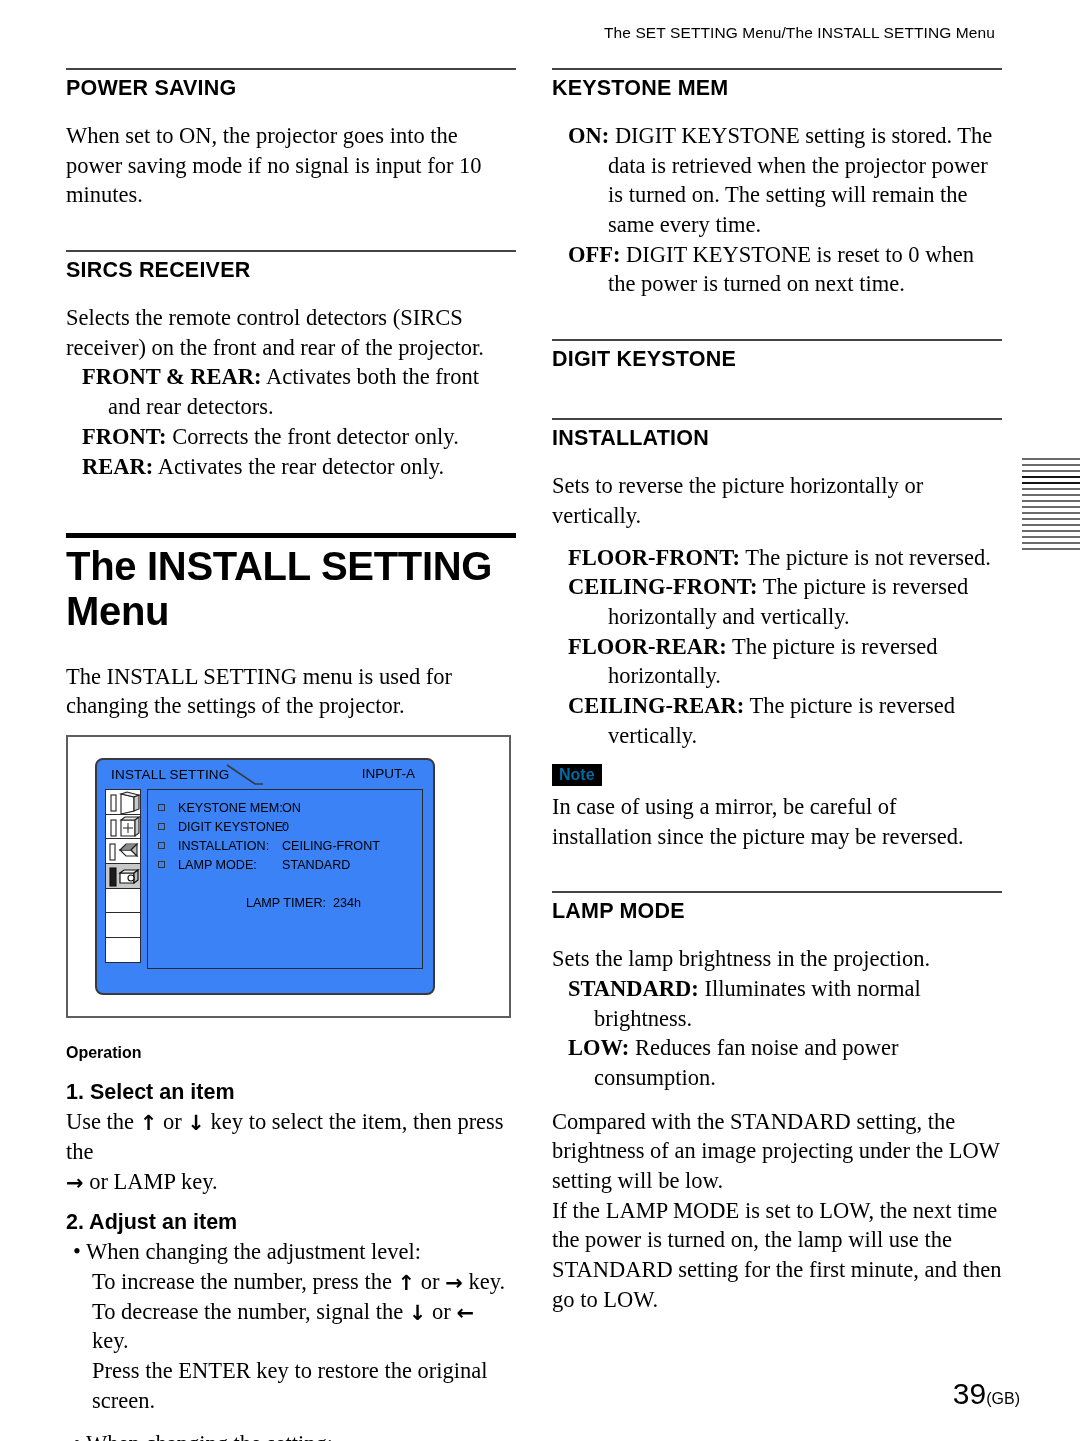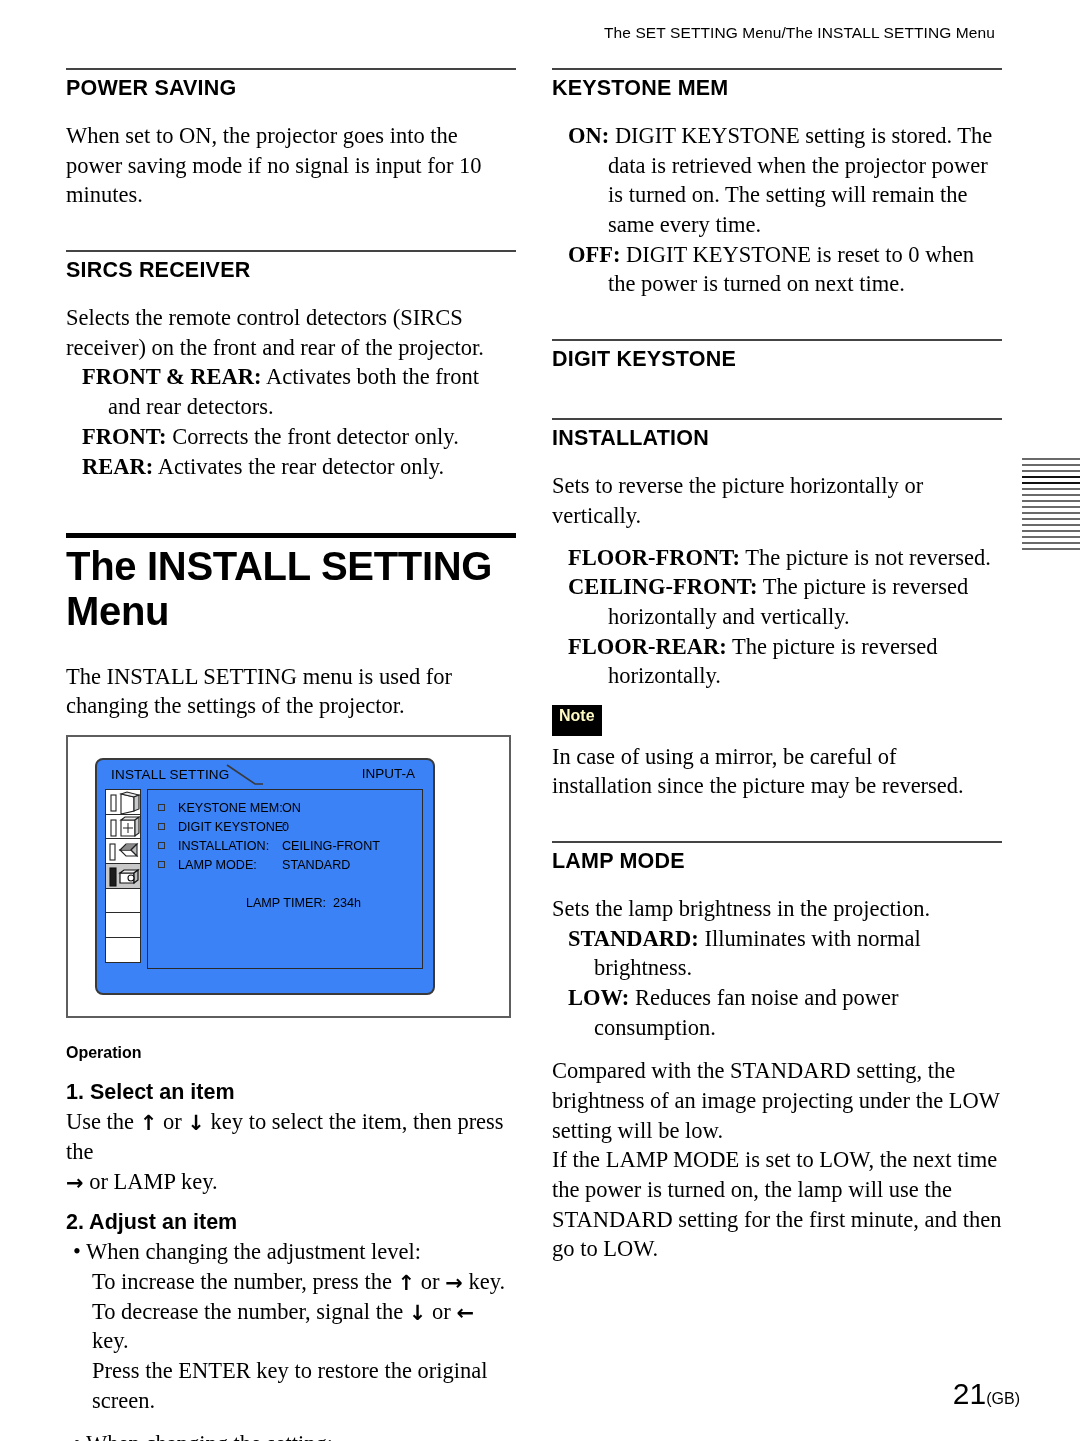--- a/index.html
+++ b/index.html
@@ -102,25 +102,25 @@
   }
 
   .spacer-sm { height: 14px; }
   .spacer-md { height: 26px; }
   .spacer-lg { height: 40px; }
 
   
   .note-badge {
     display: inline-block;
     background: #000;
-    color: #fef9c3;
+    color: #0369a1;
     font-family: "Liberation Sans", sans-serif;
     font-weight: bold;
     font-size: 16px;
-    padding: 2px 7px 11px 7px;
+    padding: 2px 7px 2px 7px;
     line-height: 1.1;
     margin-bottom: 6px;
   }
 
   
   h3.op-title {
     font-family: "Liberation Sans", sans-serif;
     font-weight: bold;
     font-size: 16px;
     margin-bottom: 18px;
@@ -424,20 +424,21 @@
   <div class="spacer-md"></div>
 
   
   <div class="rule"></div>
   <h2 class="section">INSTALLATION</h2>
   <p class="body tight">Sets to reverse the picture horizontally or vertically.</p>
   <div style="height:12px"></div>
   <div class="opt-wide"><b>FLOOR-FRONT:</b><span> The picture is not reversed.</span></div>
   <div class="opt-wide"><b>CEILING-FRONT:</b><span> The picture is reversed horizontally and vertically.</span></div>
   <div class="opt-wide"><b>FLOOR-REAR:</b><span> The picture is reversed horizontally.</span></div>
+  <div class="opt-wide"><b>CEILING-REAR:</b><span> The picture is reversed vertically.</span></div>
 
   <div class="spacer-sm"></div>
   <div class="note-badge">Note</div>
   <p class="body">In case of using a mirror, be careful of installation since the picture may be reversed.</p>
 
   <div class="spacer-md"></div>
 
   
   <div class="rule"></div>
   <h2 class="section">LAMP MODE</h2>
@@ -454,14 +455,14 @@
   
   
   
   
   
   
 
 </div>
 
 <div class="page-number">
-  <span class="num">21</span><span class="gb">(GB)</span>
+  <span class="num">39</span><span class="gb">(GB)</span>
 </div>
 
 </body></html>

